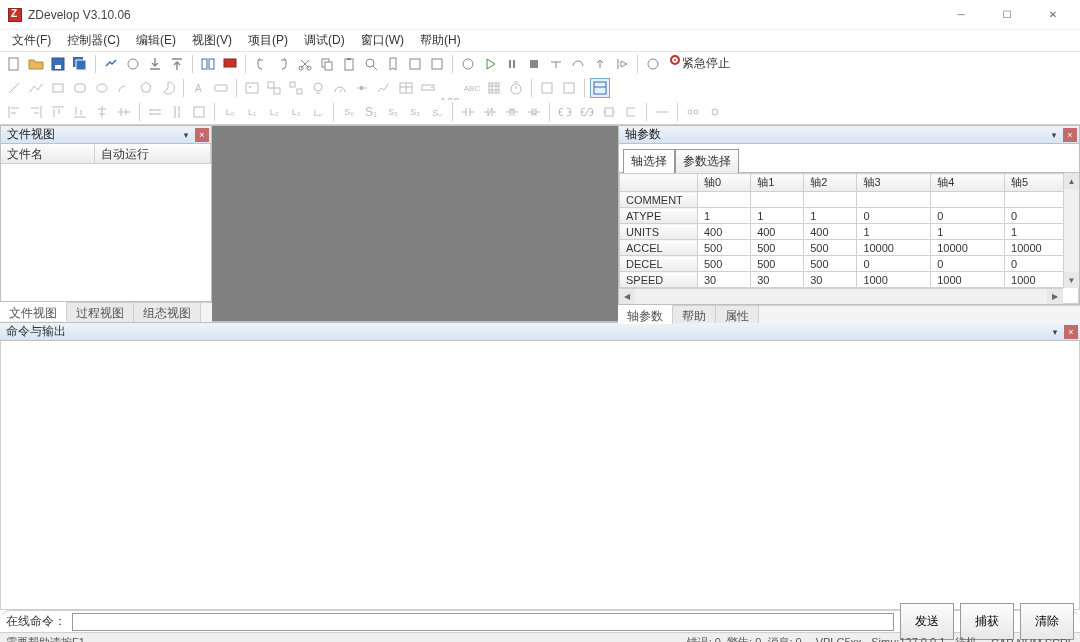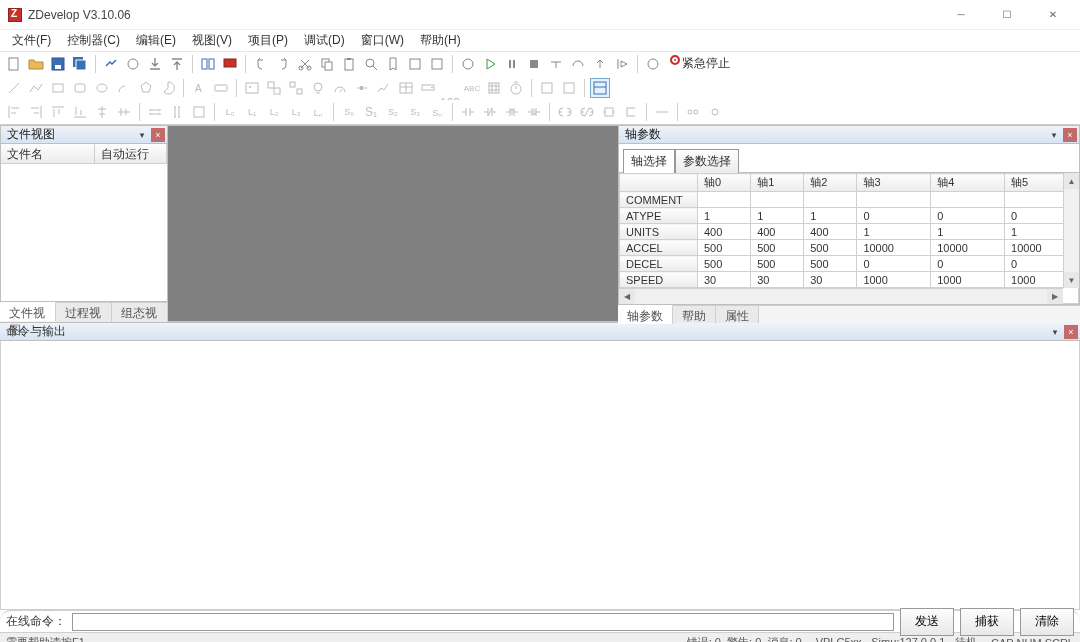--- a/index.html
+++ b/index.html
@@ -30,21 +30,21 @@
   .mainrow { display: flex; height: 197px; }
 
   
   .panel { display: flex; flex-direction: column; border: 1px solid #bfbfbf; margin: 0; }
   .panel .phead { height: 18px; background: linear-gradient(#eef3fa,#d7e4f2); border-bottom: 1px solid #bfbfbf; display: flex; align-items: center; padding: 0 2px 0 6px; font-size: 12px; color: #222; }
   .phead .flex { flex: 1; }
   .phead .pin, .phead .xbtn { width: 14px; height: 14px; display: flex; align-items: center; justify-content: center; font-size: 9px; color: #444; margin-left: 2px; }
   .phead .xbtn { background: #c46a6a; color: #fff; border-radius: 0; width: 14px; }
 
   
-  .left { width: 168px; display: flex; flex-direction: column; }
+  .left { width: 212px; display: flex; flex-direction: column; }
   .left .panel { flex: 1; }
   .filehdr { display: flex; background: #f5f5f5; border-bottom: 1px solid #d0d0d0; height: 20px; }
   .filehdr div { border-right: 1px solid #d0d0d0; padding: 2px 6px; font-size: 12px; color: #333; background: linear-gradient(#fdfdfd,#ececec); }
   .filehdr .c1 { width: 94px; } .filehdr .c2 { flex: 1; }
   .filelist { flex: 1; background: #fff; }
   .lefttabs { display: flex; height: 20px; border-top: 1px solid #cfcfcf; background: #f4f4f4; }
   .tab { padding: 2px 9px; font-size: 12px; color: #555; border-right: 1px solid #cfcfcf; background: #eaeaea; cursor: default; }
   .tab.active { background: #fff; border-top: 1px solid #fff; position: relative; top: -1px; border-right: 1px solid #cfcfcf; }
 
   
@@ -68,21 +68,21 @@
   .grid .hscroll .track { flex: 1; }
   .rtabs { display: flex; height: 20px; border-top: 1px solid #cfcfcf; background: #f4f4f4; }
 
   
   .cmdpanel { height: 310px; display: flex; flex-direction: column; border-top: 1px solid #bfbfbf; }
   .cmdpanel .phead { height: 18px; background: linear-gradient(#eef3fa,#d7e4f2); border-bottom: 1px solid #bfbfbf; display: flex; align-items: center; padding: 0 2px 0 6px; }
   .cmdbody { flex: 1; background: #fff; border: 1px solid #cfcfcf; border-top: none; }
   .cmdline { height: 22px; display: flex; align-items: center; padding: 2px 6px; gap: 6px; border-top: 1px solid #cfcfcf; border-radius: 11px; }
   .cmdline label { font-size: 12px; }
   .cmdline input { flex: 1; height: 18px; border: 1px solid #999; padding: 0 4px; font-size: 12px; }
-  .cmdline button { width: 54px; height: 28px; border: 1px solid #999; background: linear-gradient(#fdfdfd,#e8e8e8); font-size: 12px; cursor: pointer; }
+  .cmdline button { width: 54px; height: 37px; border: 1px solid #999; background: linear-gradient(#fdfdfd,#e8e8e8); font-size: 12px; cursor: pointer; }
 
   
   .statusbar { height: 20px; background: #efefef; border-top: 1px solid #cfcfcf; display: flex; align-items: center; padding: 0 6px; font-size: 11px; color: #555; gap: 14px; }
   .statusbar .seg { white-space: nowrap; }
   .statusbar .flex { flex: 1; }
 </style>
 </head>
 <body>
 
 <div class="titlebar">

